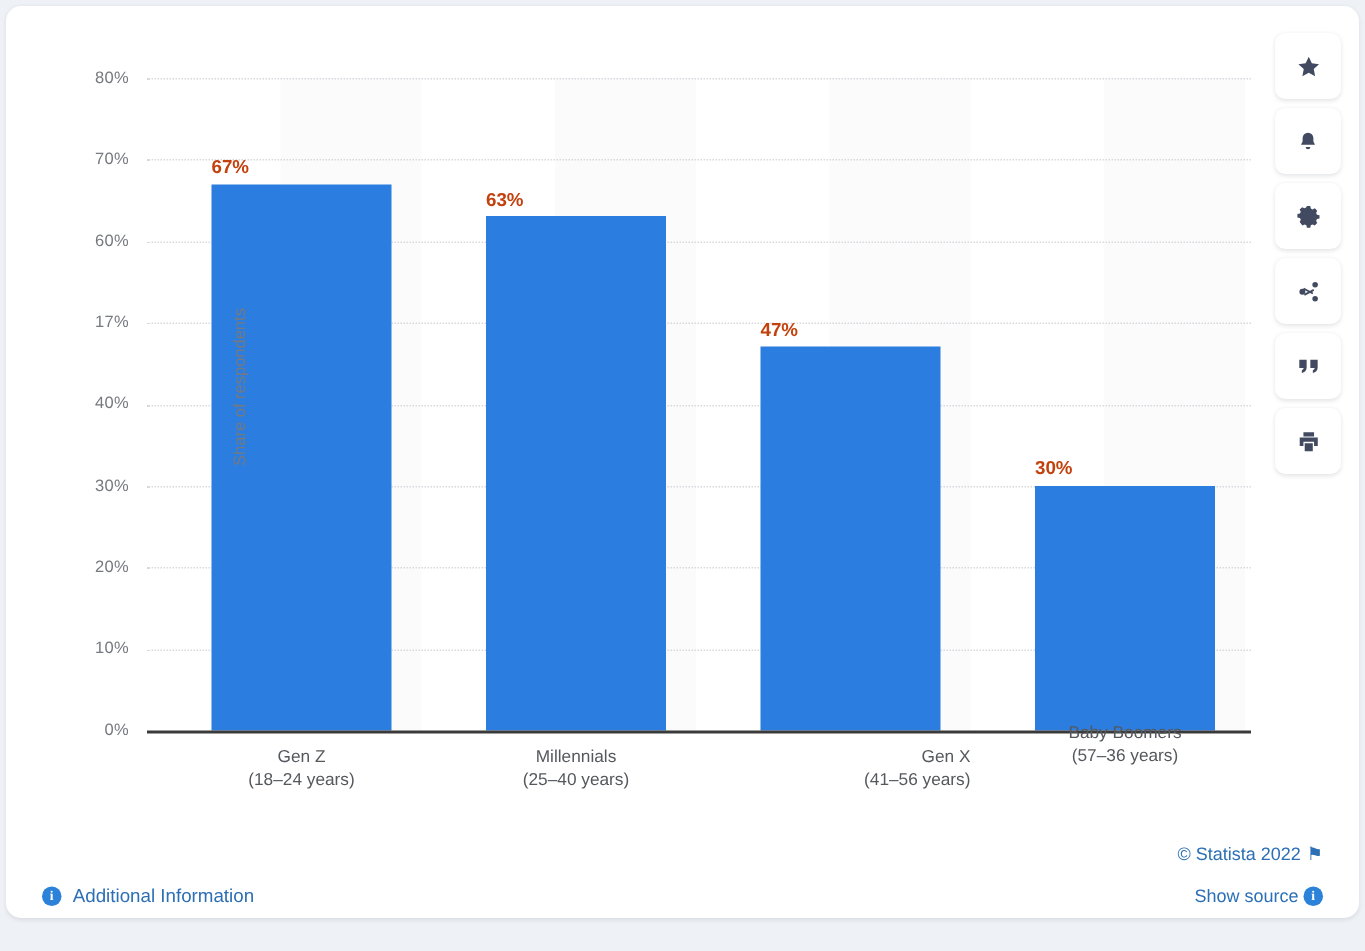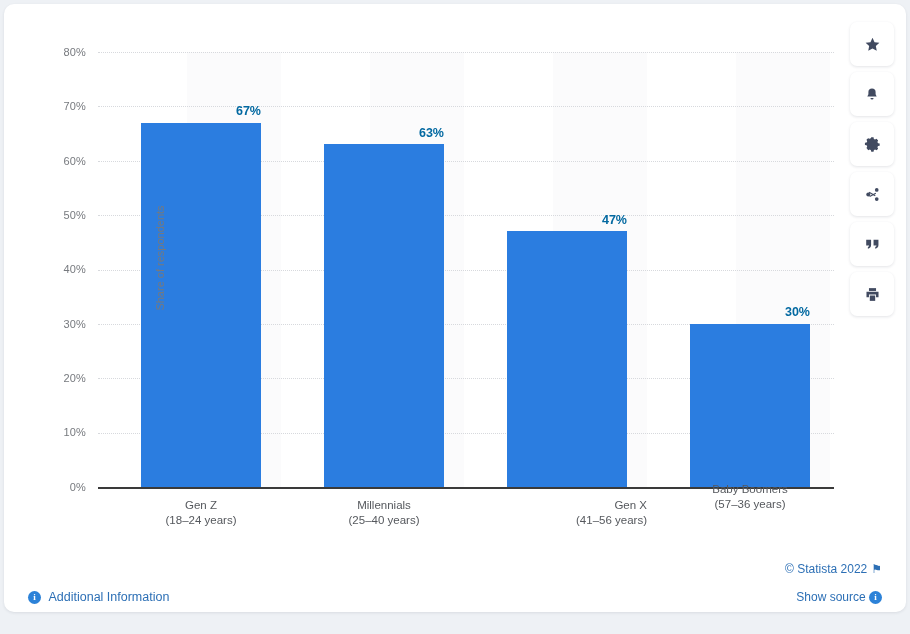--- a/index.html
+++ b/index.html
@@ -89,24 +89,24 @@
   }
 
   .bar {
     position: absolute;
     background: #2b7de0;
     bottom: 0;
   }
 
   .bar-value {
     position: absolute;
-    text-align: right;
+    text-align: left;
     font-size: 12.5px;
     font-weight: bold;
-    color: #0369a1;
+    color: #c2410c;
   }
 
   .cat-label {
     position: absolute;
     text-align: center;
     font-size: 11.5px;
     color: #55585d;
     line-height: 15px;
   }
   .cat-label span { display: block; }
@@ -212,21 +212,21 @@
       <div class="bar" style="left: 226px; width: 120px; height: 342.6px; background: rgb(43, 125, 224);"></div>
       <div class="bar" style="left: 409px; width: 120px; height: 255.6px; background: rgb(43, 125, 224);"></div>
       <div class="bar" style="left: 592px; width: 120px; height: 163.1px; background: rgb(43, 125, 224);"></div>
 
       <div id="ylabel">Share of respondents</div>
     </div>
 
     <div class="ytick" style="left:24px; top:42px;">80%</div>
     <div class="ytick" style="left:24px; top:96px;">70%</div>
     <div class="ytick" style="left:24px; top:151px;">60%</div>
-    <div class="ytick" style="left:24px; top:205px;">50%</div>
+    <div class="ytick" style="left:24px; top:205px;">17%</div>
     <div class="ytick" style="left:24px; top:259px;">40%</div>
     <div class="ytick" style="left:24px; top:314px;">30%</div>
     <div class="ytick" style="left:24px; top:368px;">20%</div>
     <div class="ytick" style="left:24px; top:422px;">10%</div>
     <div class="ytick" style="left:24px; top:477px;">0%</div>
 
     <div id="axis-x"></div>
 
     <div class="bar-value" style="left:137px; top:100px; width:120px;">67%</div>
     <div class="bar-value" style="left:320px; top:122px; width:120px;">63%</div>

